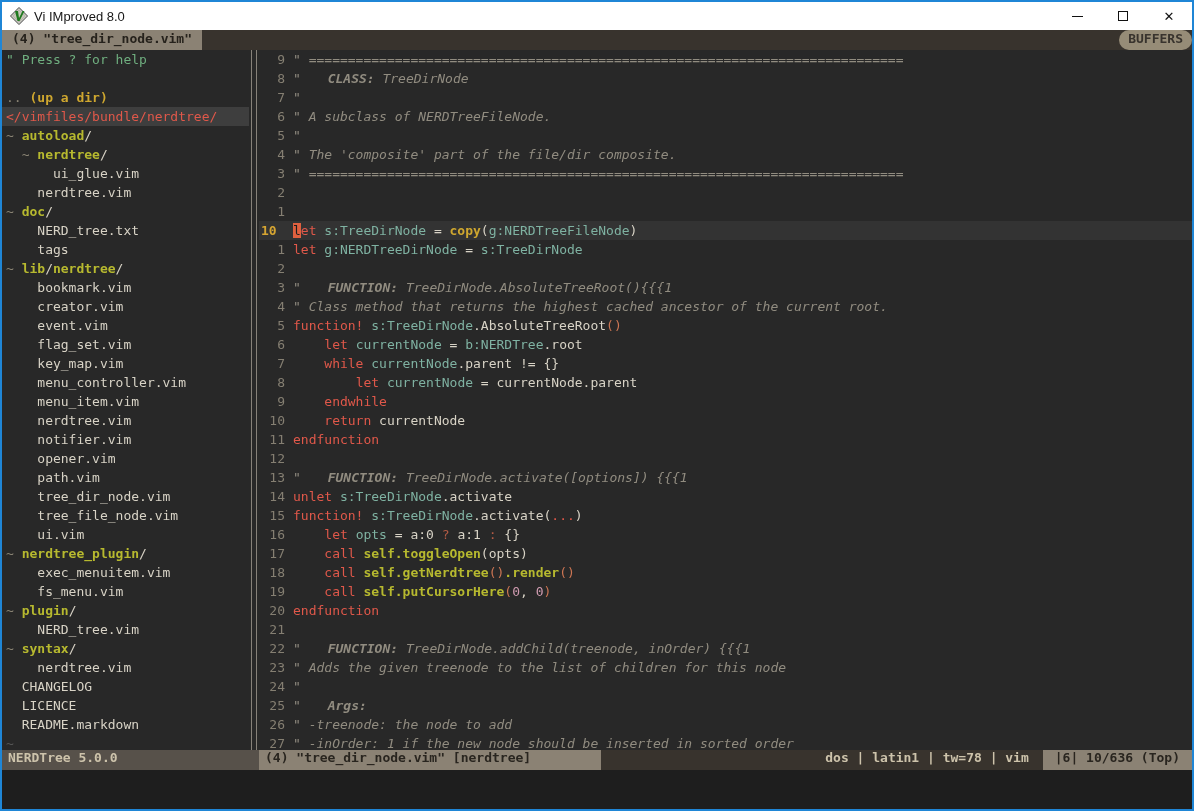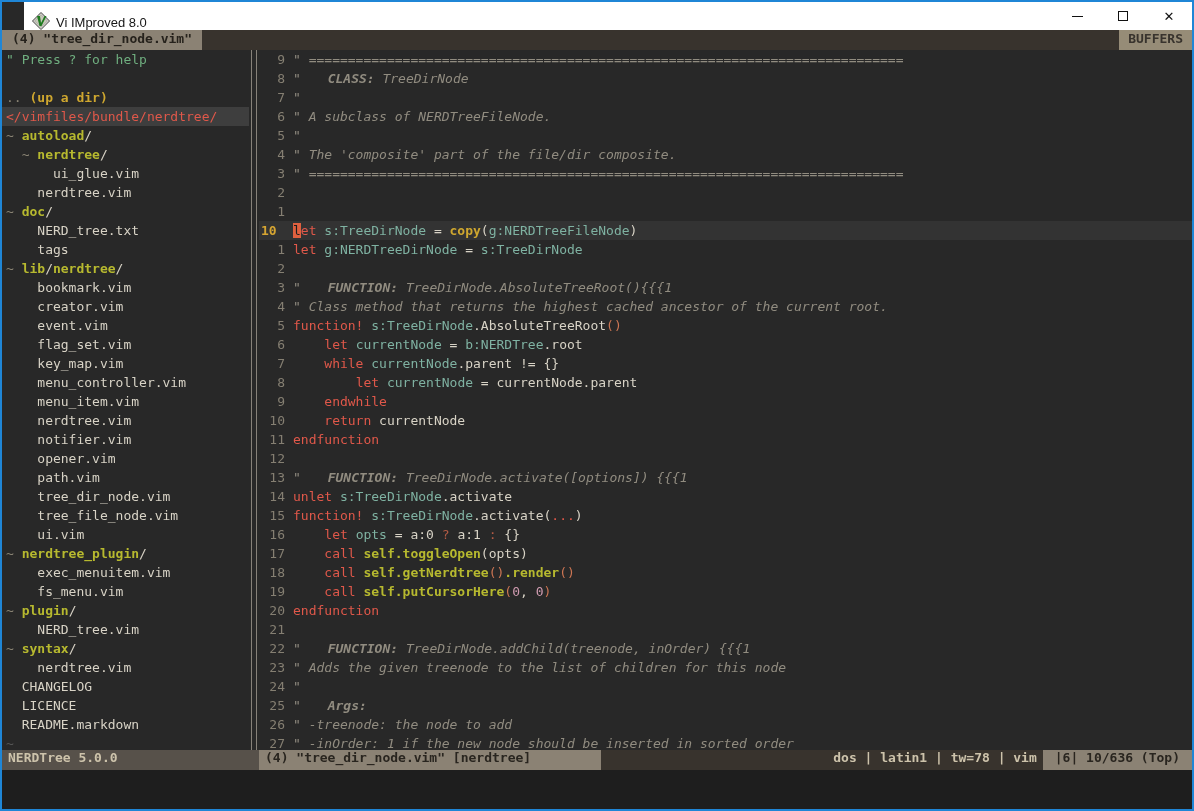--- a/index.html
+++ b/index.html
@@ -8,34 +8,34 @@
     --bg:#282828; --fg:#d8d3c6; --comment:#918c80; --kw:#e0584a; --id:#7fb2a2;
     --fn:#b7b92f; --bi:#cfa72f; --nr:#cf9bb0; --pn:#cc7553; --op:#b35b45;
     --lnum:#857f72; --curnum:#d6a532; --curline:#333333; --treesel:#3e3e3e;
     --help:#6fae7f; --dim:#8a8474; --nontext:#555555; --sep:#87827a;
     --stleftbg:#57514a; --stlefttext:#cdc3ab; --stactbg:#8b8274; --stacttext:#29251f;
     --stfill:#38332d; --cmdbg:#1e1e1e;
   }
   *{margin:0;padding:0;box-sizing:border-box;}
   body{width:1194px;height:811px;overflow:hidden;background:#000;}
   .window{width:1194px;height:811px;border:2px solid var(--border);display:flex;flex-direction:column;background:var(--bg);}
-  .titlebar{height:28px;background:var(--titlebar);display:flex;align-items:flex-end;flex:0 0 auto;
-    font-family:"Liberation Sans",sans-serif;font-size:13px;color:var(--titletext);margin-left:22px;}
+  .titlebar{height:28px;background:var(--titlebar);display:flex;align-items:center;flex:0 0 auto;
+    font-family:"Liberation Sans",sans-serif;font-size:13px;color:var(--titletext);}
   .vim-icon{width:18px;height:18px;margin:0 6px 0 8px;display:inline-block;}
   .title{flex:1 1 auto;}
   .controls{display:flex;align-items:center;height:100%;}
   .ctl{width:46px;height:100%;display:flex;align-items:center;justify-content:center;color:#111;cursor:default;}
   .ctl .dash{width:11px;height:0;border-top:1px solid #111;display:block;}
   .ctl .box{width:10px;height:10px;border:1px solid #111;display:block;}
   .ctl .x{font-size:13px;line-height:1;font-family:"DejaVu Sans",sans-serif;}
   .tabline{height:20px;background:var(--tabfill);display:flex;align-items:stretch;flex:0 0 auto;
     font-family:"DejaVu Sans Mono",monospace;font-size:13px;font-weight:bold;}
   .tab{background:var(--tabbg);color:var(--tabtext);padding:1px 10px 0 10px;white-space:pre;}
   .tab-spacer{flex:1 1 auto;}
-  .buffers{background:var(--bufbg);color:var(--buftext);padding:1px 9px 0 9px;}
+  .buffers{background:var(--bufbg);color:var(--buftext);padding:1px 9px 0 9px;border-radius:10px;}
   .main{flex:1 1 auto;display:flex;overflow:hidden;background:var(--bg);
     font-family:"DejaVu Sans Mono",monospace;font-size:13px;line-height:19px;}
   .nerdtree{width:247px;flex:0 0 auto;overflow:hidden;white-space:pre;}
   .vsep{width:10px;flex:0 0 auto;position:relative;}
   .vsep::before,.vsep::after{content:"";position:absolute;top:0;bottom:0;width:1px;background:var(--sep);}
   .vsep::before{left:2px;} .vsep::after{left:7px;}
   .code{flex:1 1 auto;overflow:hidden;white-space:pre;}
   .trow{height:19px;padding-left:4px;white-space:pre;color:var(--fg);}
   .trow.sel{background:var(--treesel);}
   .crow{height:19px;display:flex;white-space:pre;color:var(--fg);}
@@ -49,21 +49,21 @@
   .t-nr{color:var(--nr);} .t-pn{color:var(--pn);} .t-op{color:var(--op);}
   .t-cur{background:#e0603f;color:#1e1e1e;}
   .t-help{color:var(--help);} .t-dim{color:var(--dim);}
   .t-dir{color:var(--fn);font-weight:bold;margin-top:25px;} .t-up{color:var(--bi);font-weight:bold;}
   .t-file{color:var(--fg);} .t-root{color:var(--kw);} .t-nontext{color:var(--nontext);}
   .statusline{height:20px;flex:0 0 auto;display:flex;align-items:stretch;background:var(--stfill);
     font-family:"DejaVu Sans Mono",monospace;font-size:13px;font-weight:bold;white-space:pre;border-radius:7px;}
   .st-left{width:257px;flex:0 0 auto;background:var(--stleftbg);color:var(--stlefttext);padding:0 0 0 6px;}
   .st-active{background:var(--stactbg);color:var(--stacttext);padding:0 70px 0 6px;}
   .st-fill{flex:1 1 auto;}
-  .st-info{color:var(--stlefttext);padding:0 6px 0 0;}
+  .st-info{color:var(--stlefttext);padding:0 14px 0 0;}
   .st-pos{background:var(--stactbg);color:var(--stacttext);padding:0 12px;}
   .cmdline{height:39px;flex:0 0 auto;background:var(--cmdbg);}
 </style>
 </head>
 <body>
 
 <div class="window">
   <div class="titlebar">
     <span class="vim-icon">
       <svg width="18" height="18" viewBox="0 0 18 18">

